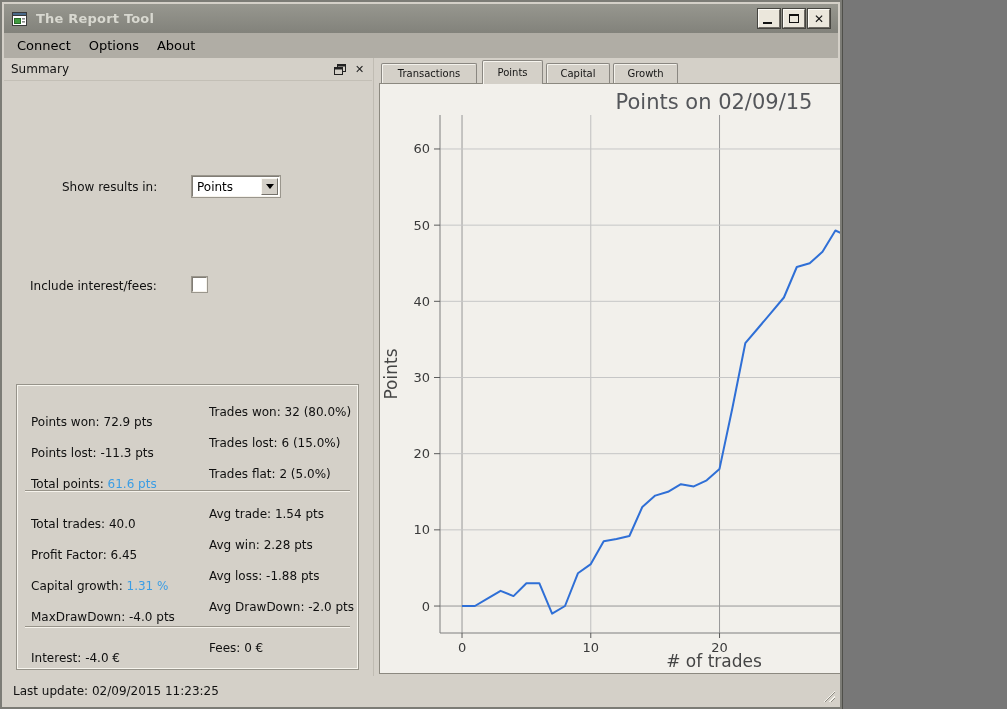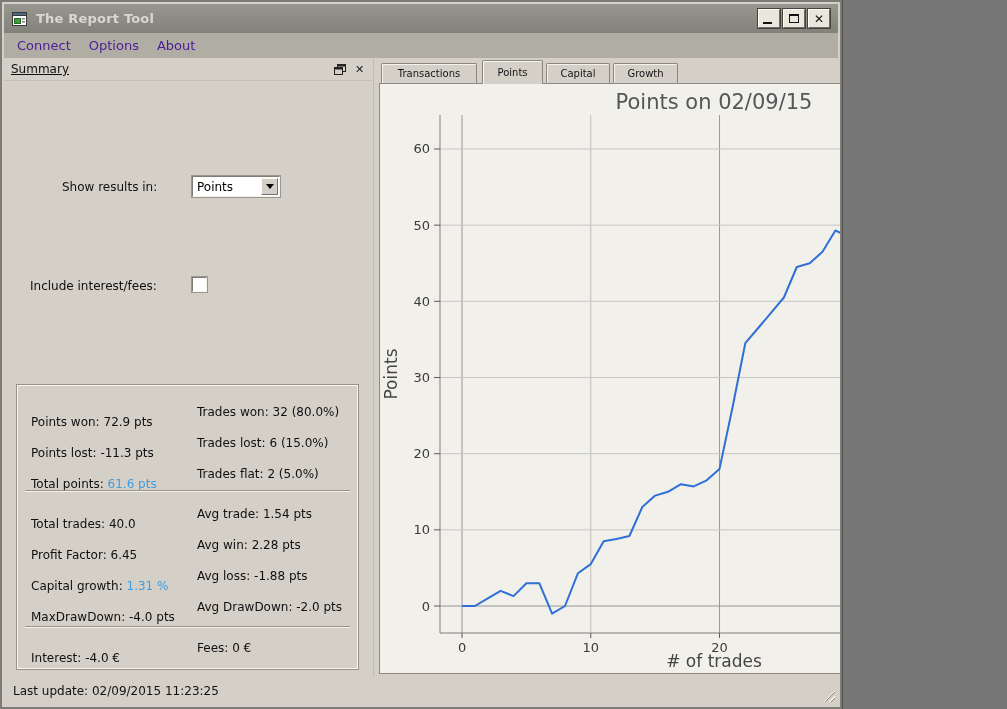--- a/index.html
+++ b/index.html
@@ -16,25 +16,25 @@
   #winbtns{position:absolute;right:8px;top:5px;display:flex;gap:3px;}
   .wbtn{width:22px;height:19px;background:#ebe7dc;border:1px solid;
     border-color:#fdfcf7 #6d6a63 #6d6a63 #fdfcf7;box-shadow:0 0 0 1px #45443f;
     position:relative;display:flex;align-items:center;justify-content:center;
     font-size:12px;font-weight:bold;color:#111;cursor:default;}
   .glyph-min{position:absolute;left:4px;bottom:3px;width:9px;height:2px;background:#111;}
   .glyph-max{width:10px;height:9px;border:1px solid #111;border-top:2px solid #111;}
   
   #menubar{position:absolute;left:2px;top:31px;right:2px;height:25px;background:#b0ada5;
     display:flex;align-items:center;padding-left:4px;}
-  .menu-item{padding:3px 9px;font-size:13px;color:#4c1d95;}
+  .menu-item{padding:3px 9px;font-size:13px;color:#000000;}
   
   #summary-header{position:absolute;left:2px;top:56px;width:368px;height:23px;
     display:flex;align-items:center;border-bottom:1px solid #c3bfb6;}
-  #summary-title{font-size:12px;color:#111;margin-left:7px;flex:1;text-decoration:underline;}
+  #summary-title{font-size:12px;color:#111;margin-left:7px;flex:1;}
   .dock-btn{width:15px;height:15px;display:flex;align-items:center;justify-content:center;
     margin-right:5px;color:#222;font-size:11px;font-weight:bold;}
   #left-panel-line{position:absolute;left:371px;top:56px;width:1px;bottom:31px;background:#c0bcb3;}
   .lbl{position:absolute;font-size:12px;color:#101010;}
   
   #results-dropdown{position:absolute;left:190px;top:174px;width:88px;height:21px;background:#fff;
     border:1px solid;border-color:#807c74 #f6f3ec #f6f3ec #807c74;box-shadow:0 0 0 1px #9a968d;
     display:flex;align-items:center;}
   #results-dropdown .val{font-size:12px;color:#000;padding-left:4px;flex:1;}
   #dd-btn{width:17px;height:17px;margin:1px;background:#d4d0c8;border:1px solid;
@@ -42,21 +42,21 @@
   #dd-arrow{width:0;height:0;border-left:4px solid transparent;border-right:4px solid transparent;
     border-top:5px solid #000;}
   
   #fees-checkbox{position:absolute;left:190px;top:275px;width:15px;height:15px;background:#fff;
     border:1px solid;border-color:#807c74 #f6f3ec #f6f3ec #807c74;box-shadow:0 0 0 1px #9a968d;}
   
   #stats-box{position:absolute;left:14px;top:382px;width:343px;height:286px;
     border:1px solid #96938a;box-shadow:inset 1px 1px 0 #f7f5ee,inset -1px -1px 0 #f7f5ee;}
   .srow{position:absolute;left:0;width:100%;height:14px;}
   .cell{position:absolute;font-size:12px;color:#101010;white-space:nowrap;}
-  .cell.c1{left:14px;margin-top:10px;} .cell.c2{left:180px;}
+  .cell.c1{left:14px;margin-top:10px;} .cell.c2{left:192px;}
   .hl{color:var(--hl,#3b9de4);}
   .divider{position:absolute;left:8px;right:8px;height:2px;
     border-top:1px solid #98948a;border-bottom:1px solid #f6f3ec;}
   
   #statusbar{position:absolute;left:2px;right:2px;bottom:2px;height:29px;background:#d4d0c8;}
   #status-text{position:absolute;left:9px;top:8px;font-size:12px;color:#111;}
   #grip{position:absolute;right:3px;bottom:3px;width:13px;height:13px;
     background:repeating-linear-gradient(135deg,transparent 0 2px,#f6f4ed 2px 3px,#8d8a81 3px 4px);
     clip-path:polygon(100% 0,100% 100%,0 100%);}
   

